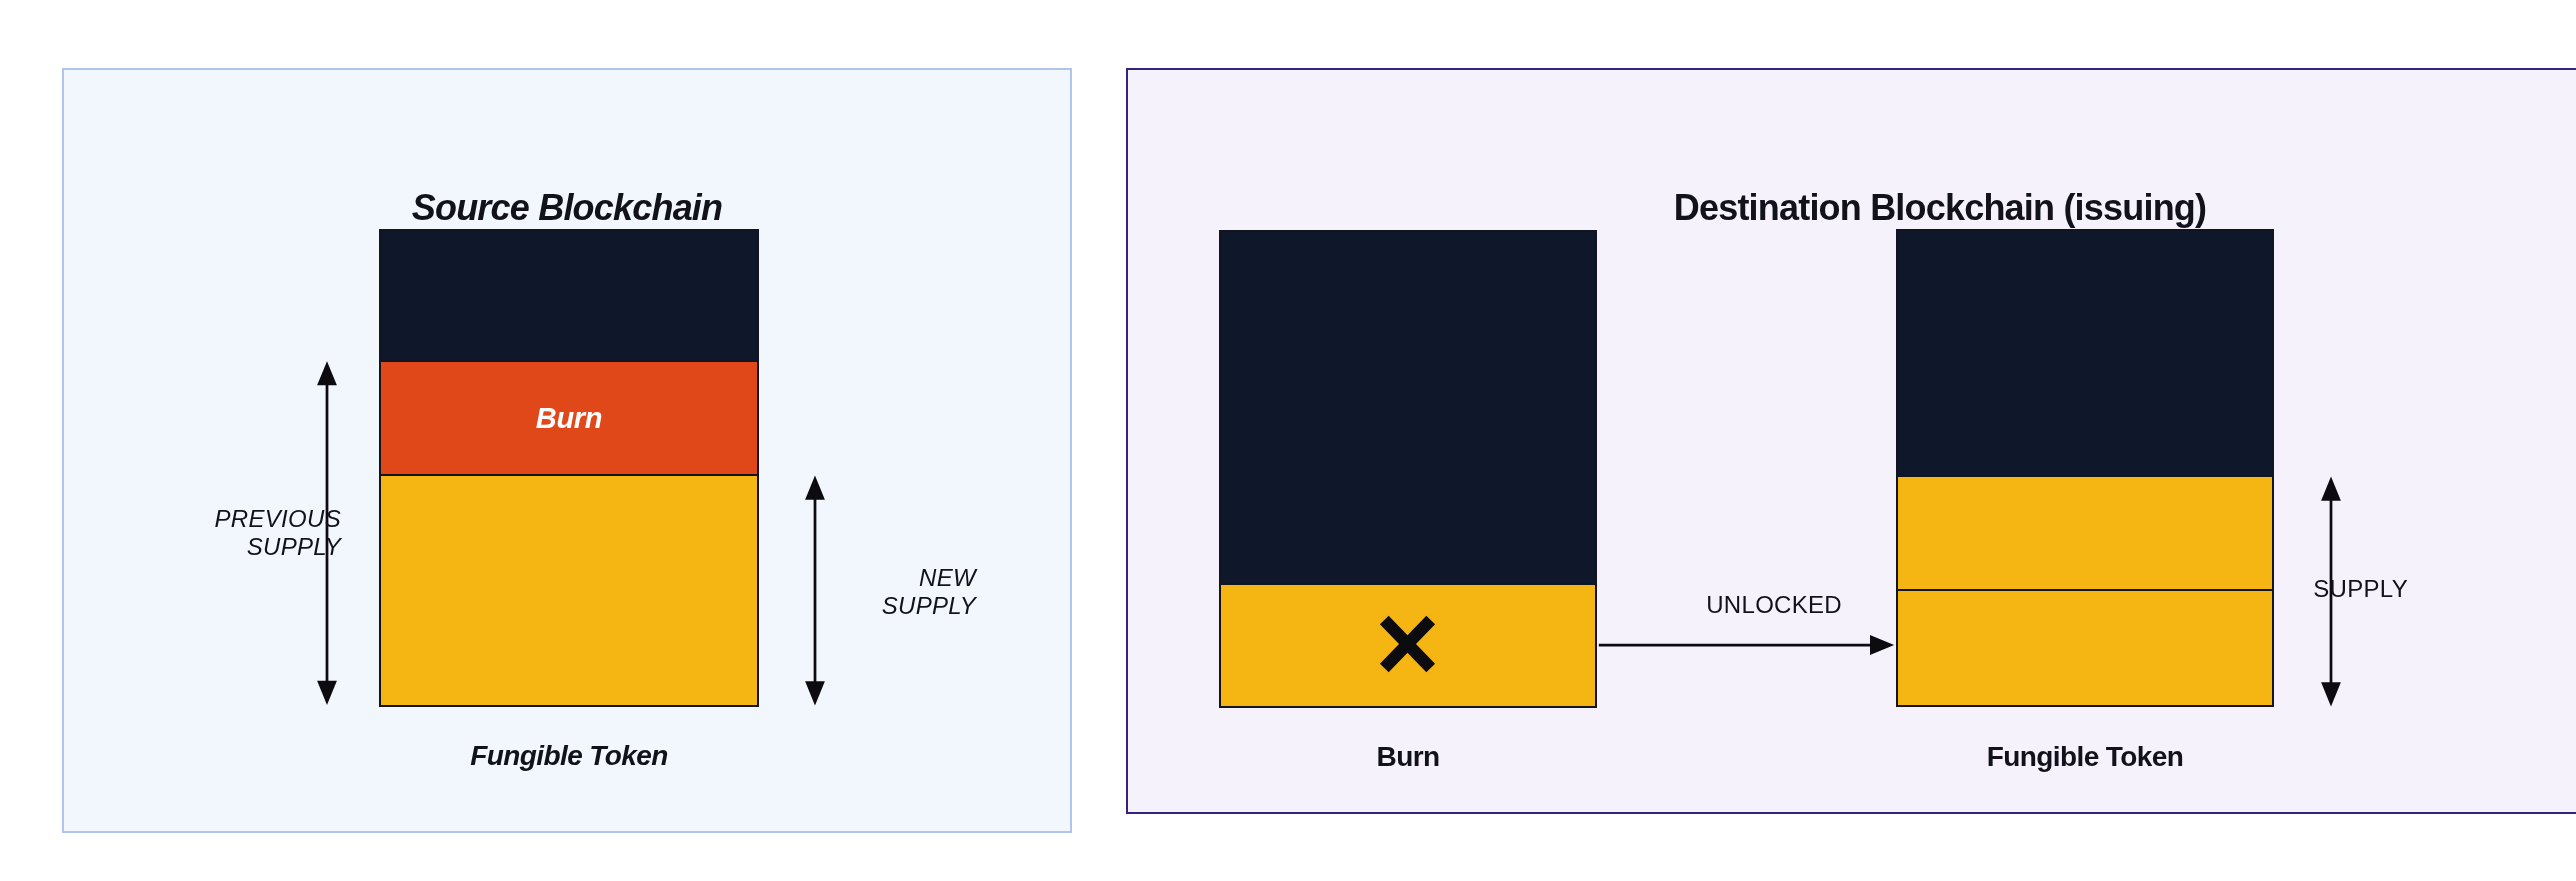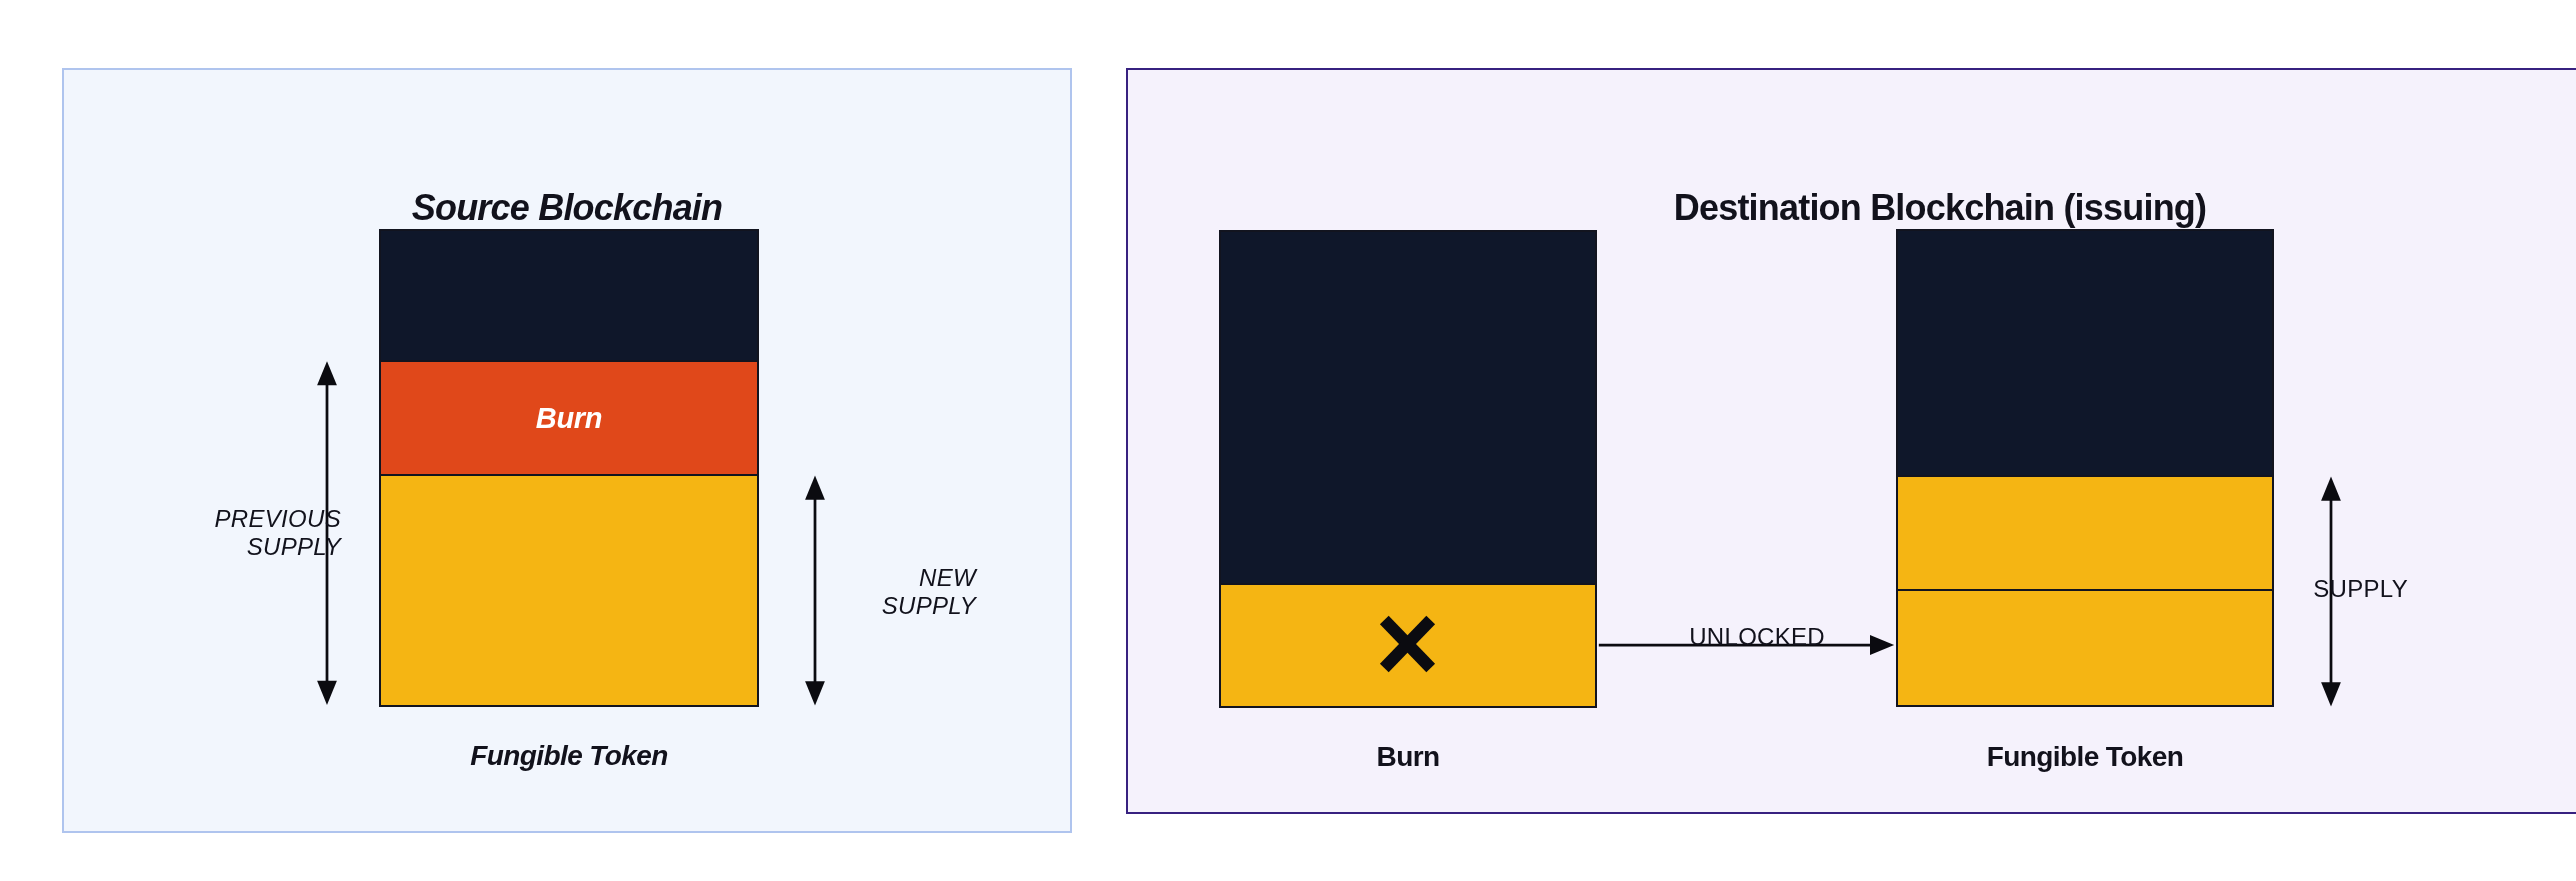--- a/index.html
+++ b/index.html
@@ -96,21 +96,21 @@
   .side-label{
     position:absolute;
     text-align:right;
     font-size:24px;font-weight:400;letter-spacing:0.3px;
     line-height:28px;
     color:var(--text);
     white-space:nowrap;
   }
   .lbl-prev{left:71px;top:435px;width:206px;}
   .lbl-new{left:751px;top:494px;width:161px;}
-  .lbl-unlocked{left:508px;top:521px;width:189px;margin-top:32px;}
+  .lbl-unlocked{left:525px;top:521px;width:189px;}
   .lbl-supply{left:1169px;top:505px;width:111px;}
   .arrow{position:absolute;color:var(--arrow);}
   .arr-prev{left:252px;top:289px;}
   .arr-new{left:740px;top:404px;}
   .arr-supply{left:1192px;top:405px;}
   .arr-unlocked{left:469px;top:564px;}
   .xmark{position:absolute;left:249px;top:545px;color:var(--arrow);}
 </style>
 </head>
 <body>

